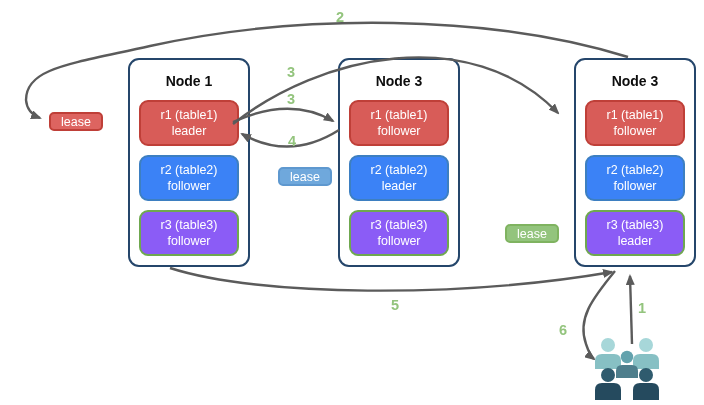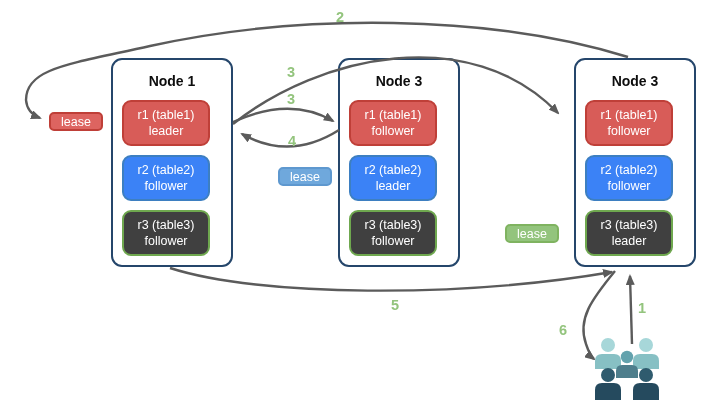--- a/index.html
+++ b/index.html
@@ -5,35 +5,35 @@
   html,body{margin:0;padding:0;background:#ffffff;}
   .canvas{
     position:relative;width:704px;height:405px;background:#ffffff;overflow:hidden;
     font-family:"Liberation Sans", sans-serif;
   }
   
   .node{
     position:absolute;top:58px;width:122px;height:209px;background:#ffffff;
     border:2px solid #25466B;border-radius:11px;box-sizing:border-box;
   }
-  .n1{left:111px;padding-left:22px;} .n2{left:338px;} .n3{left:574px;}
+  .n1{left:128px;padding-left:22px;} .n2{left:338px;} .n3{left:574px;}
   .node-title{
     position:absolute;top:13px;left:0;width:100%;text-align:center;
     font-size:14px;font-weight:bold;color:#0d0d0d;
   }
   .replica{
-    position:absolute;left:9px;width:88px;height:46px;border-radius:9px;
+    position:absolute;left:9px;width:100px;height:46px;border-radius:9px;
     box-sizing:border-box;border:2px solid;color:#ffffff;
     display:flex;flex-direction:column;justify-content:center;align-items:center;
     font-size:12.5px;line-height:1.32;text-align:center;
   }
   .rep1{top:40px;} .rep2{top:95px;} .rep3{top:150px;}
   .r-red  {background:#D85C58;border-color:#BF3F38;}
   .r-blue {background:#3b82f6;border-color:#3D7FC1;}
-  .r-green{background:#404040;border-color:#6FA84F;}
+  .r-green{background:#8b5cf6;border-color:#6FA84F;}
   
   .lease{
     position:absolute;width:54px;height:19px;border-radius:5px;box-sizing:border-box;
     border:2px solid;color:#ffffff;font-size:12.5px;text-align:center;line-height:16px;
   }
   .lease-red  {left:49px; top:112px;background:#DD6460;border-color:#BF3F38;}
   .lease-blue {left:278px;top:167px;background:#6FA8DC;border-color:#5E98CF;}
   .lease-green{left:505px;top:224px;background:#93C47D;border-color:#7FB360;}
   
   .step{

